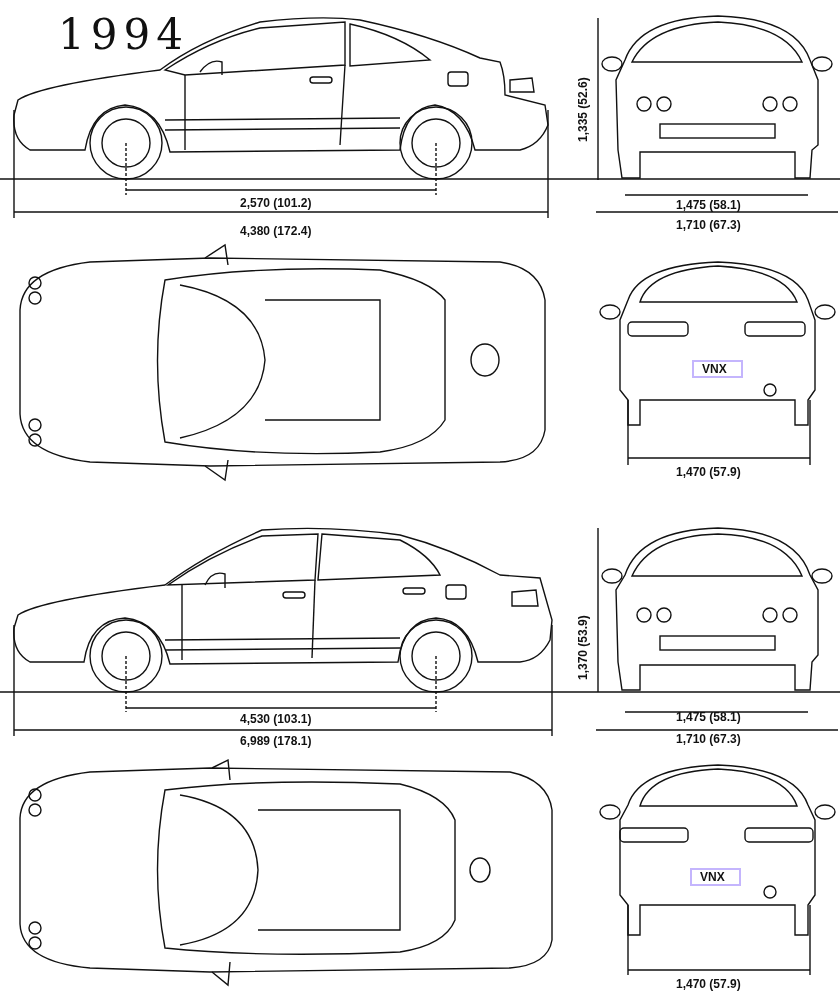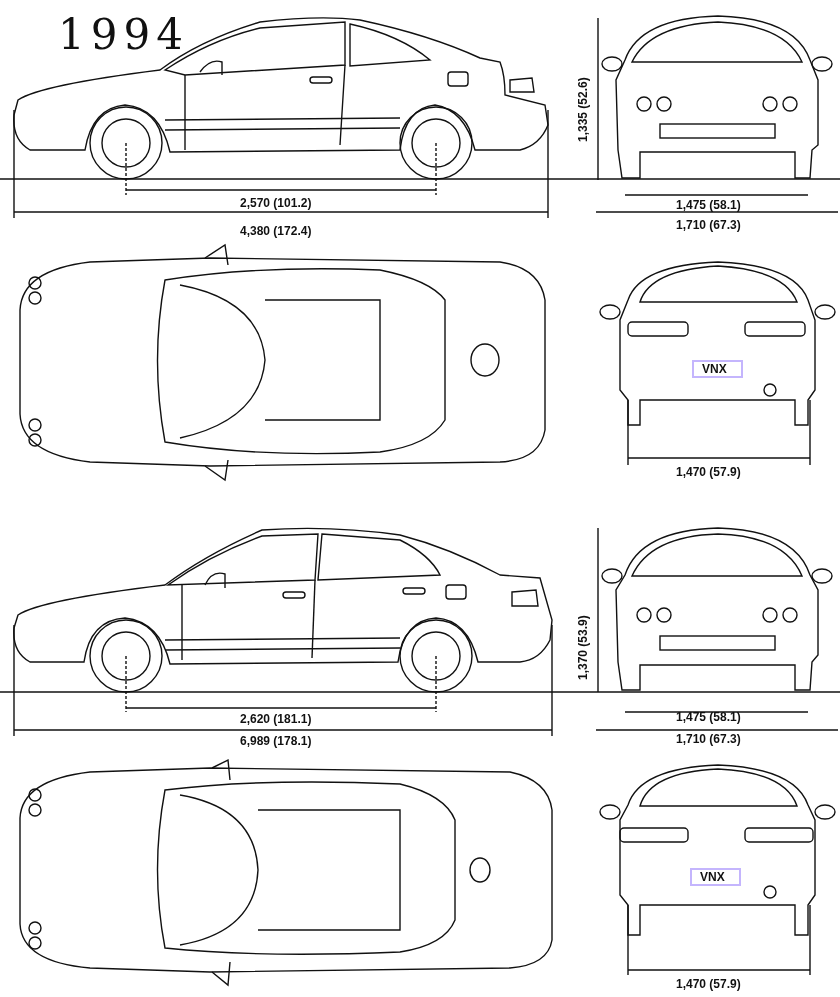--- a/index.html
+++ b/index.html
@@ -154,19 +154,19 @@
 </svg>
 
 <div class="dim" style="left:240px;top:196px;">2,570 (101.2)</div>
 <div class="dim" style="left:240px;top:224px;">4,380 (172.4)</div>
 <div class="vdim" style="left:576px;top:142px;">1,335 (52.6)</div>
 <div class="dim" style="left:676px;top:198px;">1,475 (58.1)</div>
 <div class="dim" style="left:676px;top:218px;">1,710 (67.3)</div>
 <div class="dim" style="left:676px;top:465px;">1,470 (57.9)</div>
 <div class="plate" style="left:692px;top:360px;">VNX</div>
 
-<div class="dim" style="left:240px;top:712px;">2,620 (181.1)</div>
+<div class="dim" style="left:240px;top:712px;">4,530 (103.1)</div>
 <div class="dim" style="left:240px;top:734px;">6,989 (178.1)</div>
 <div class="vdim" style="left:576px;top:680px;">1,370 (53.9)</div>
 <div class="dim" style="left:676px;top:710px;">1,475 (58.1)</div>
 <div class="dim" style="left:676px;top:732px;">1,710 (67.3)</div>
 <div class="dim" style="left:676px;top:977px;">1,470 (57.9)</div>
 <div class="plate" style="left:690px;top:868px;">VNX</div>
 
 </body></html>

